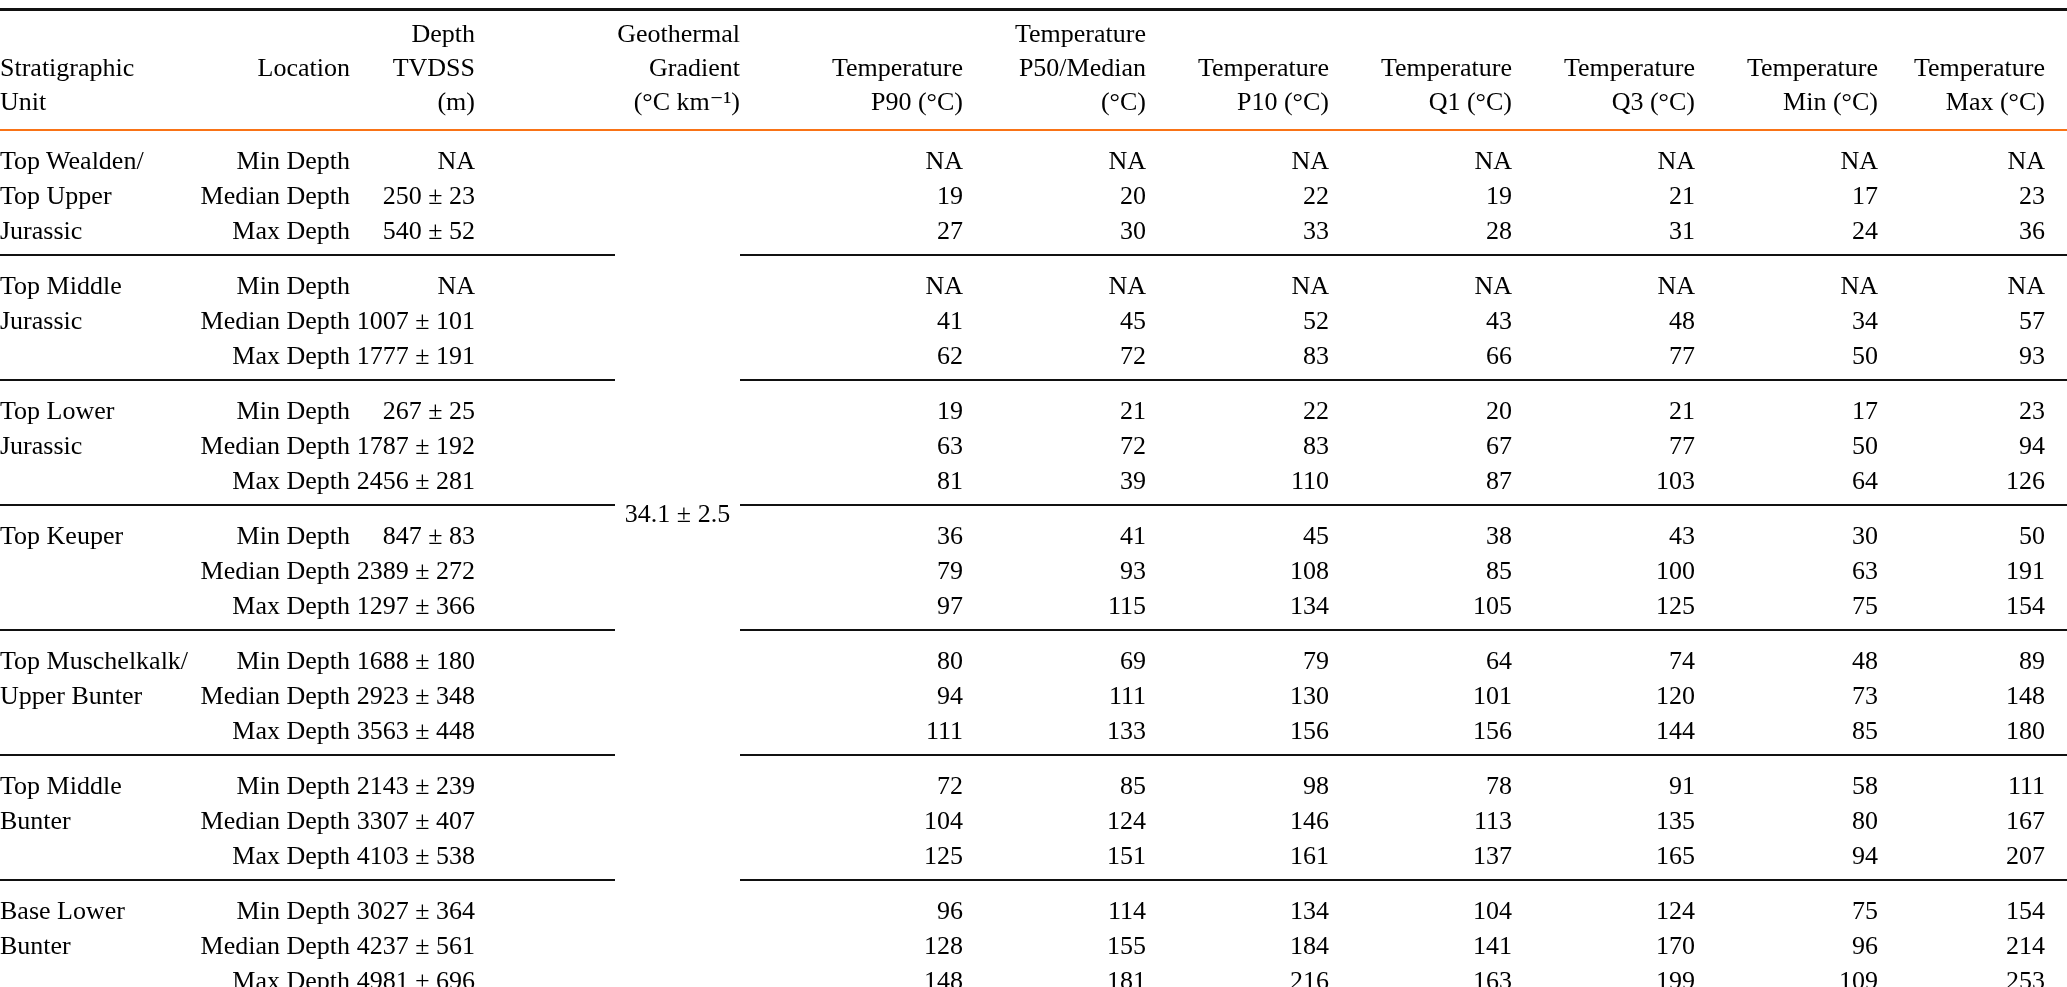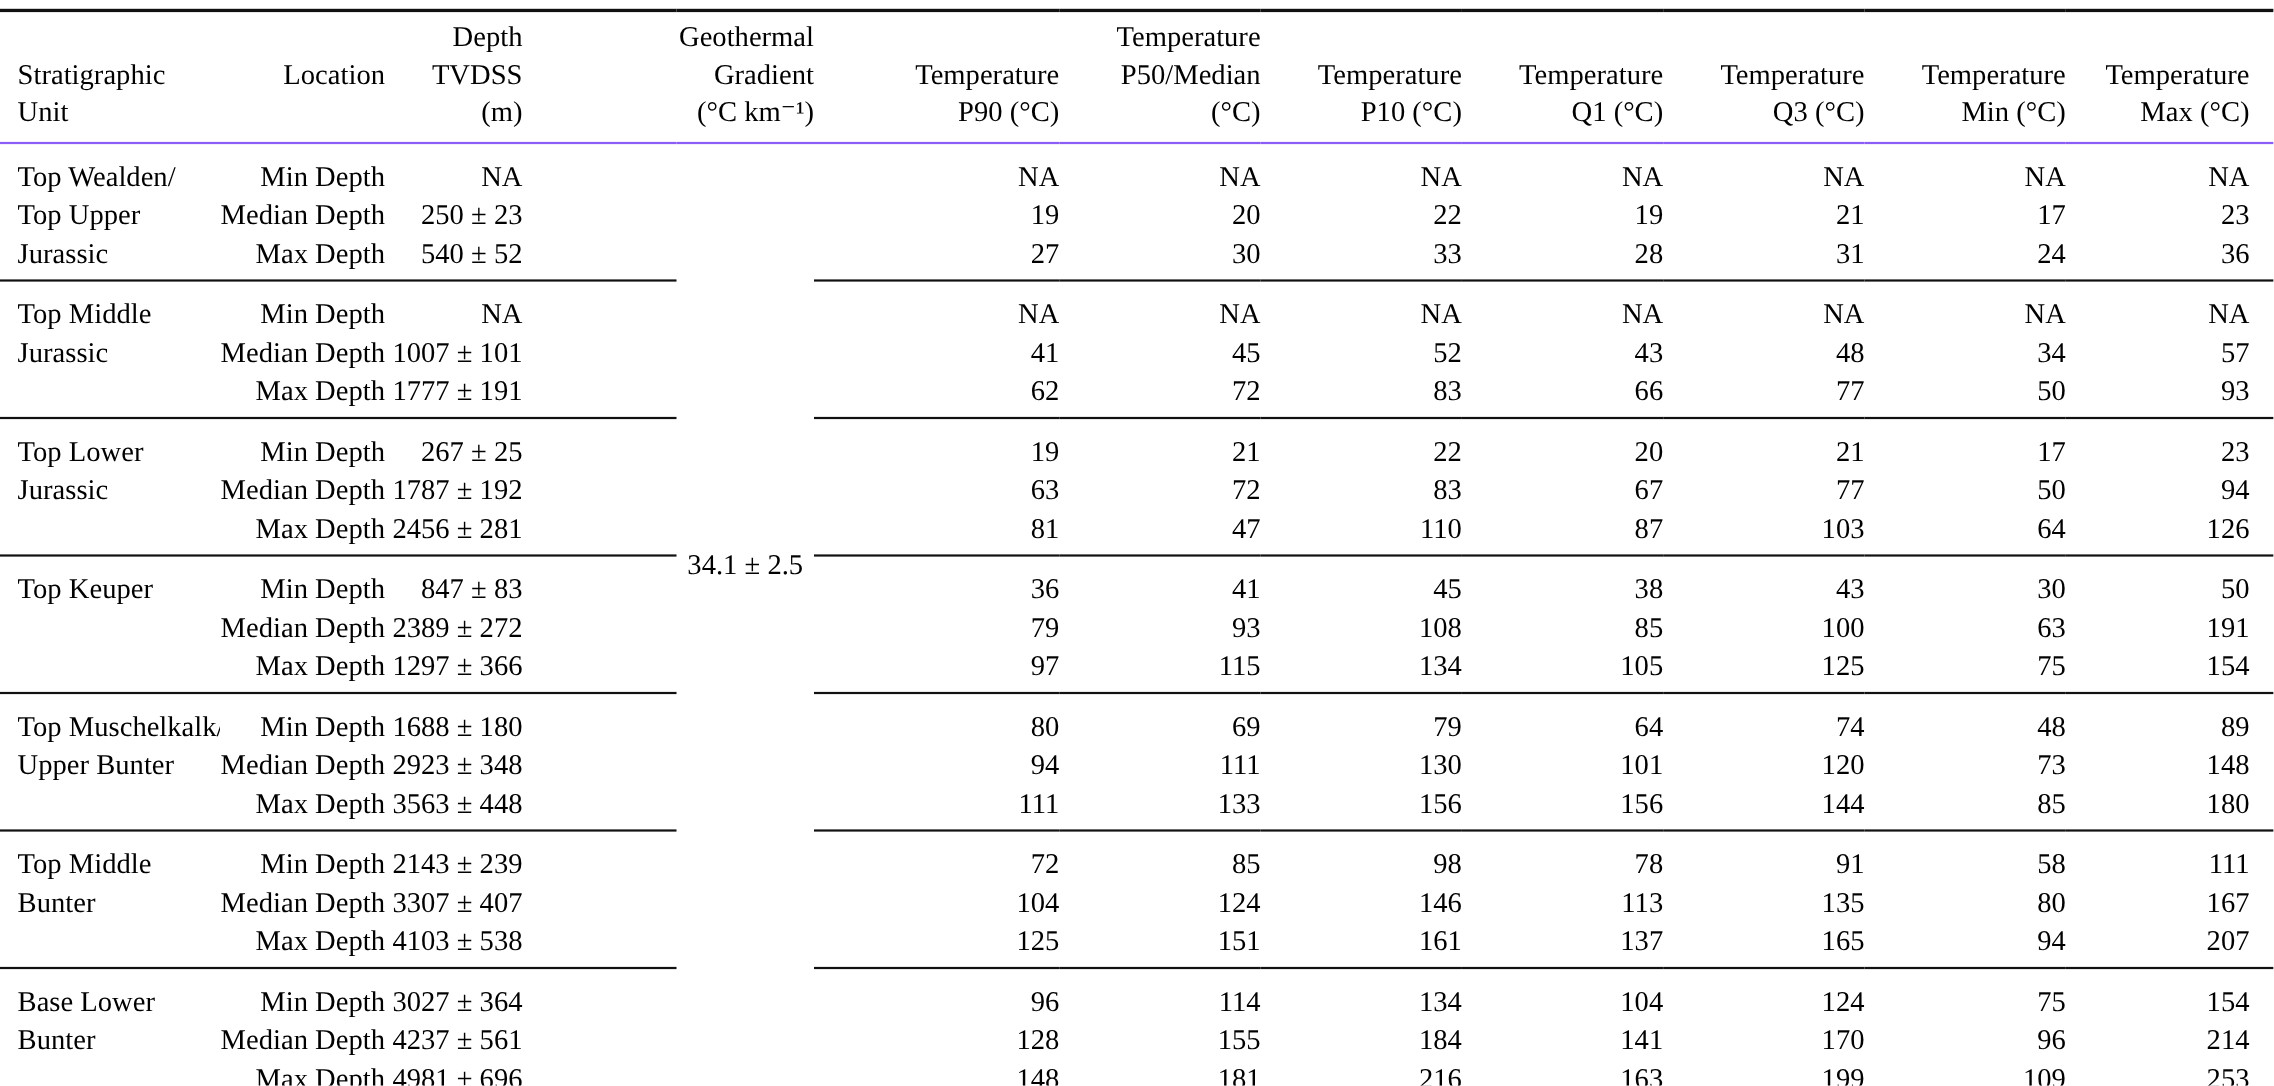--- a/index.html
+++ b/index.html
@@ -23,33 +23,33 @@
     border-top: 3px solid #111;
     border-bottom: 3px solid #111;
   }
   th, td { padding: 0; font-weight: normal; }
   thead th {
     vertical-align: bottom;
     white-space: pre-line;
     line-height: 34px;
     padding-top: 6px;
     padding-bottom: 10px;
-    border-bottom: 2px solid #8b5cf6;
+    border-bottom: 2px solid #f97316;
   }
   tbody td {
     line-height: 35px;
     white-space: nowrap;
     overflow: hidden;
     vertical-align: bottom;
   }
   tr.g-start td { padding-top: 12px; }
   tr.g-end td { padding-bottom: 6px; }
   tr.g-sep td { border-bottom: 2px solid #111; }
 
-  .c-unit  { text-align: left;  padding-left: 16px; }
+  .c-unit  { text-align: left;  }
   .c-loc   { text-align: right; }
   .c-depth { text-align: right; padding-right: 140px; }
   .c-grad  { text-align: right; }
   .c-num   { text-align: right; }
   .c-last  { padding-right: 22px; }
 
   td.c-gradval {
     text-align: center;
     vertical-align: middle;
     padding-bottom: 120px; 
@@ -198,21 +198,21 @@
           <td class="c-num">67</td>
           <td class="c-num">77</td>
           <td class="c-num">50</td>
           <td class="c-num c-last">94</td>
         </tr>
         <tr class="g-end g-sep">
           <td class="c-unit"></td>
           <td class="c-loc">Max Depth</td>
           <td class="c-depth">2456 ± 281</td>
           <td class="c-num">81</td>
-          <td class="c-num">47</td>
+          <td class="c-num">39</td>
           <td class="c-num">110</td>
           <td class="c-num">87</td>
           <td class="c-num">103</td>
           <td class="c-num">64</td>
           <td class="c-num c-last">126</td>
         </tr>
         <tr class="g-start">
           <td class="c-unit">Top Keuper</td>
           <td class="c-loc">Min Depth</td>
           <td class="c-depth">847 ± 83</td>

